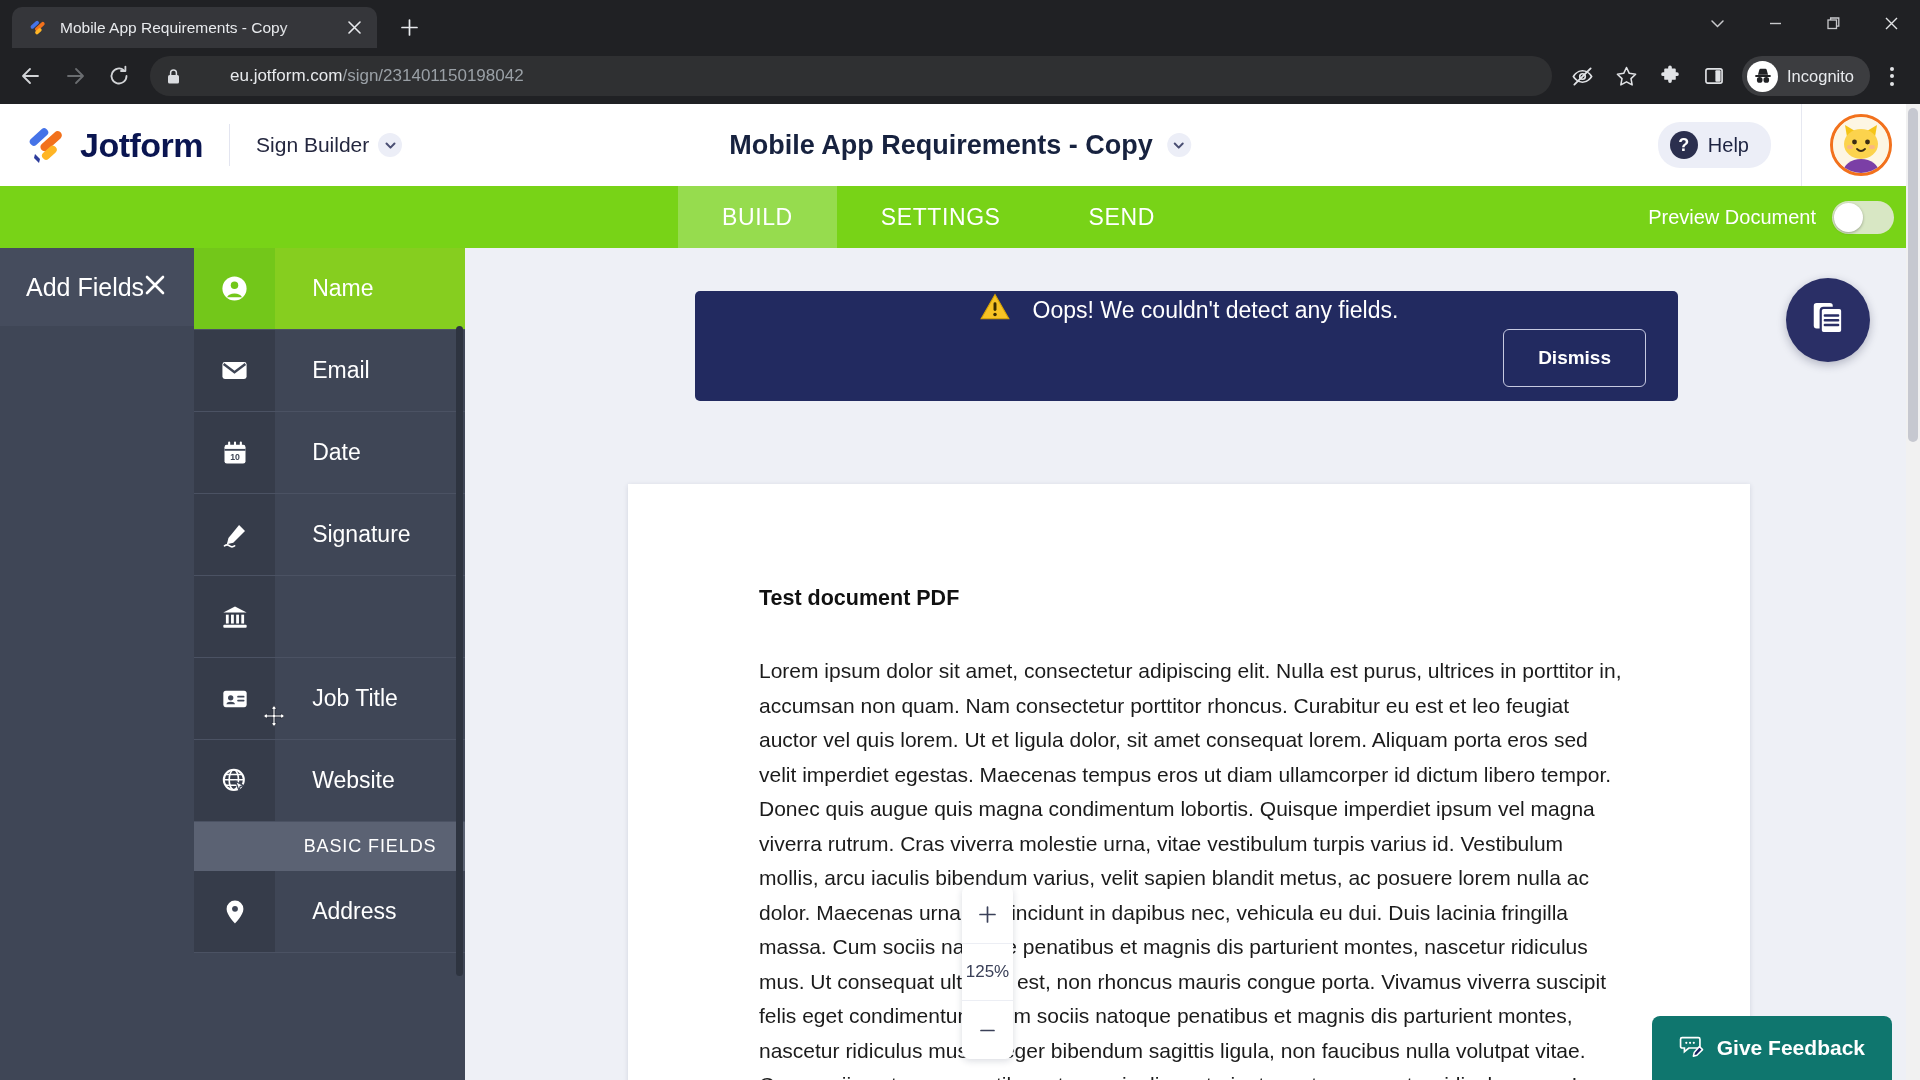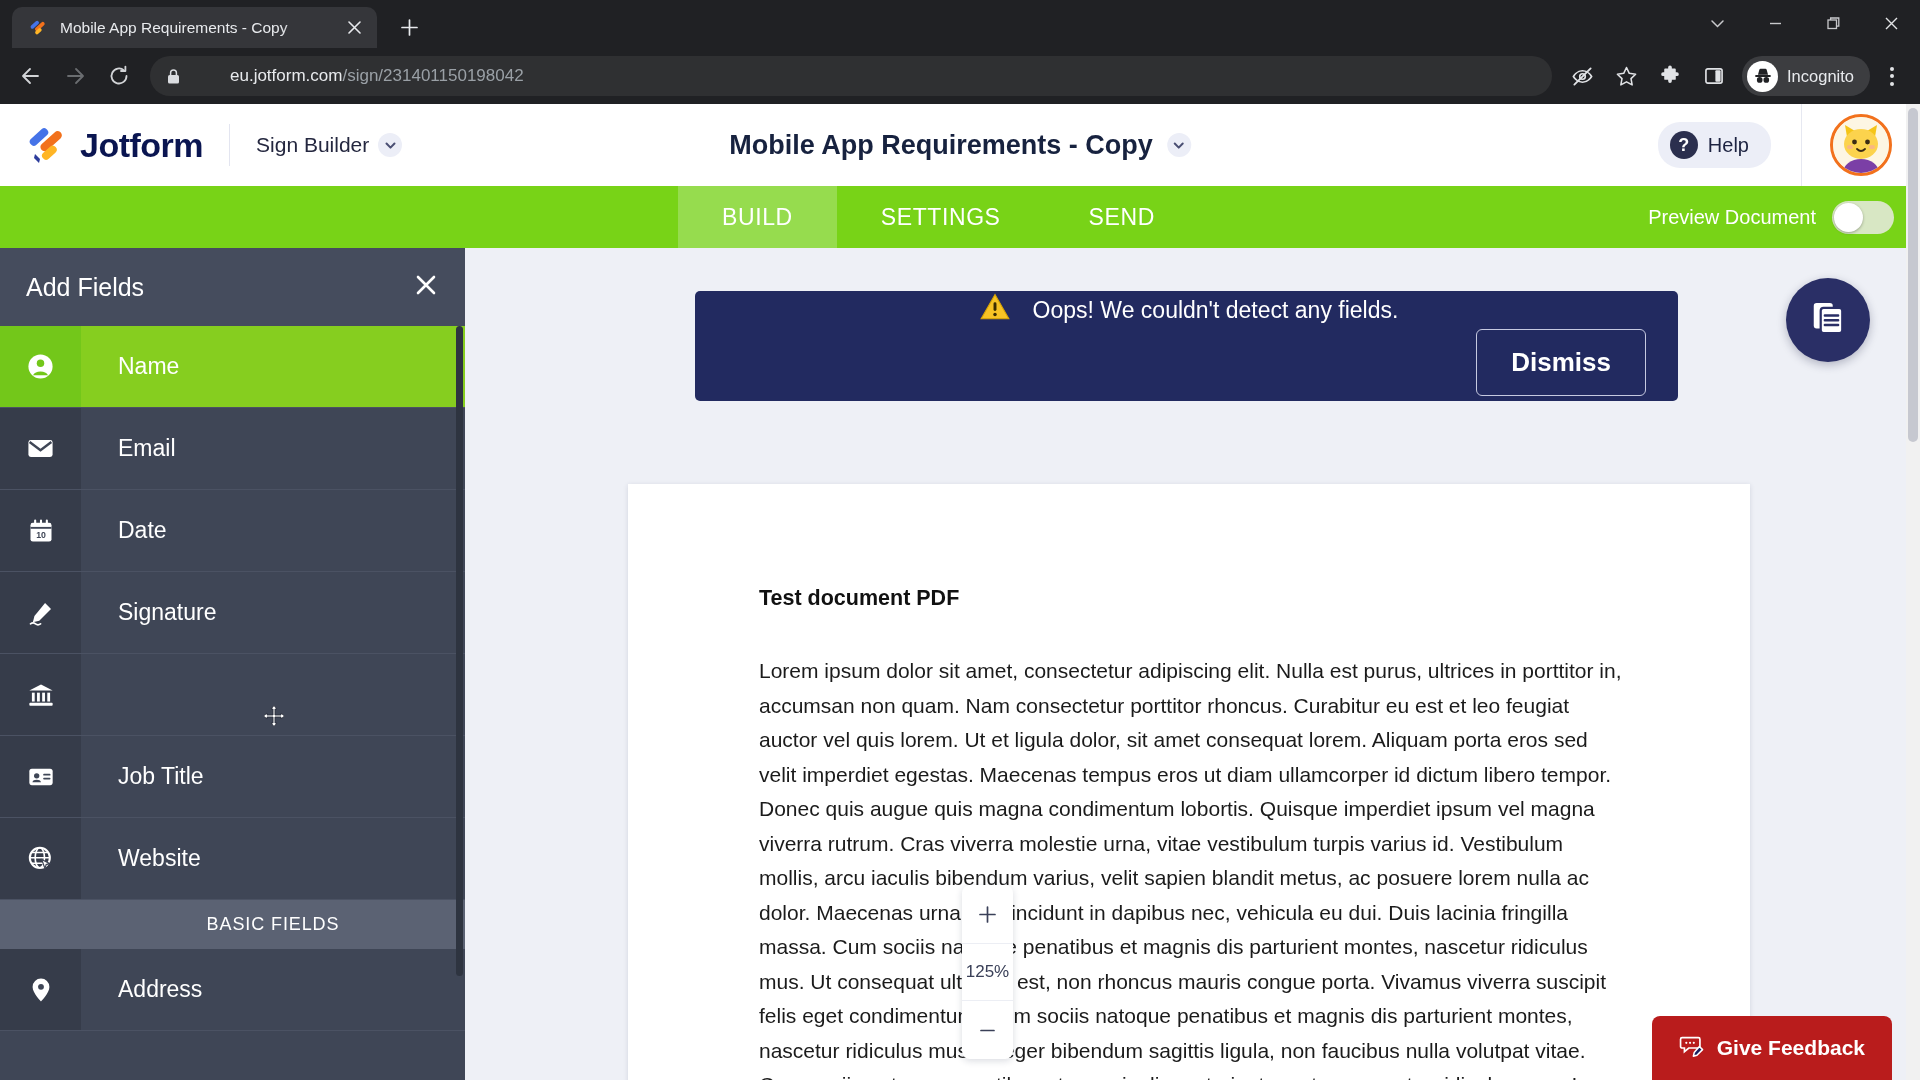--- a/index.html
+++ b/index.html
@@ -157,21 +157,21 @@
     position: absolute; left: 2px; top: 2px; width: 29px; height: 29px;
     background: #fff; border-radius: 50%; box-shadow: 0 1px 3px rgba(0,0,0,.3);
   }
 
   
   .jf-body { display: flex; height: 832px; position: relative; }
 
   
   .sidebar {
     width: 465px; background: #3f4656; flex: none;
-    display: flex; flex-direction: column; position: relative;
+    display: flex; flex-direction: row; position: relative;
   }
   .sb-head {
     height: 78px; display: flex; align-items: center;
     padding: 0 28px 0 26px; background: #454c5d;
   }
   .sb-title { color: #fff; font-size: 25px; font-weight: 500; }
   .sb-close { margin-left: auto; color: #fff; font-size: 26px; line-height: 1; }
   .sb-list { flex: 1; overflow: hidden; }
   .sb-item {
     height: 82px; display: flex; align-items: stretch;
@@ -203,21 +203,21 @@
     position: absolute; left: 230px; top: 43px; width: 983px; height: 110px;
     background: #222a60; border-radius: 5px;
     display: flex; align-items: center; padding: 0 32px 0 36px; flex-direction: column;
   }
   .banner-msg {
     display: flex; align-items: center; gap: 22px;
     color: #fff; font-size: 23px;
   }
   .dismiss-btn {
     margin-left: auto; border: 1px solid #c6c9e0; border-radius: 6px;
-    color: #fff; font-size: 26px; font-weight: 700;
+    color: #fff; font-size: 19px; font-weight: 700;
     padding: 17px 34px; background: transparent;
   }
   .doc-fab {
     position: absolute; right: 50px; top: 30px;
     width: 84px; height: 84px; border-radius: 50%; background: #2a2f66;
     display: flex; align-items: center; justify-content: center;
     box-shadow: 0 3px 10px rgba(20,25,60,.28);
   }
   .paper {
     position: absolute; left: 163px; top: 236px;
@@ -235,21 +235,21 @@
     width: 51px; background: #fff; border-radius: 8px;
     box-shadow: 0 2px 7px rgba(25,35,70,.16); z-index: 5;
   }
   .zoomctl > div {
     height: 58px; display: flex; align-items: center; justify-content: center;
     color: #3a4058; font-size: 22px;
   }
   .zoomctl .zlevel { font-size: 17px; border-top: 1px solid #eceef4; border-bottom: 1px solid #eceef4; }
   .feedback {
     position: absolute; right: 28px; bottom: 0;
-    background: #b91c1c; border-radius: 8px 8px 0 0;
+    background: #0f766e; border-radius: 8px 8px 0 0;
     display: flex; align-items: center; gap: 13px;
     padding: 17px 27px; color: #fff; font-size: 21px; font-weight: 700;
   }
   .page-scrollbar {
     position: absolute; right: 0; top: 0; width: 14px; height: 976px;
     background: #f1f1f1;
   }
   .page-scrollbar .thumb {
     position: absolute; top: 4px; left: 2px; width: 10px; height: 334px;
     background: #c6c8d0; border-radius: 6px;

